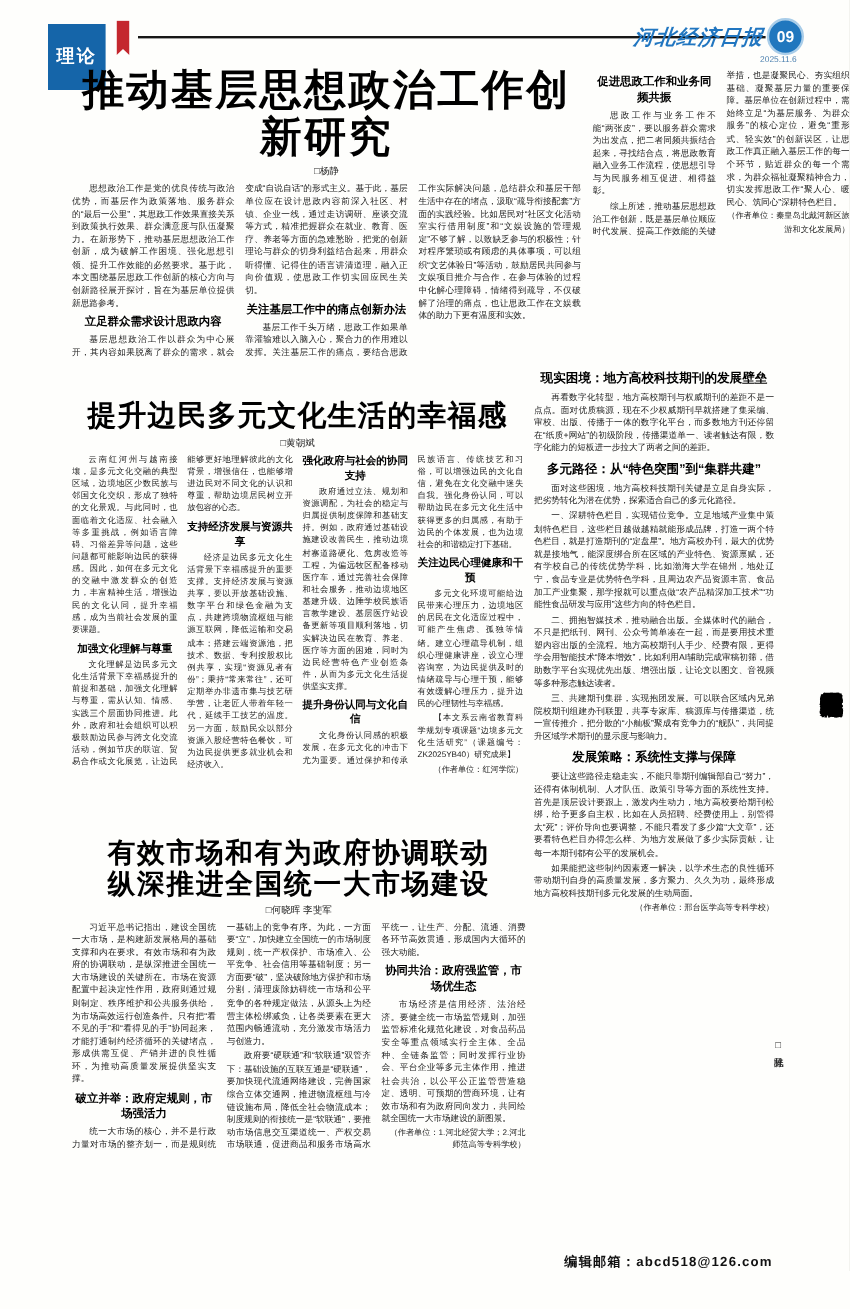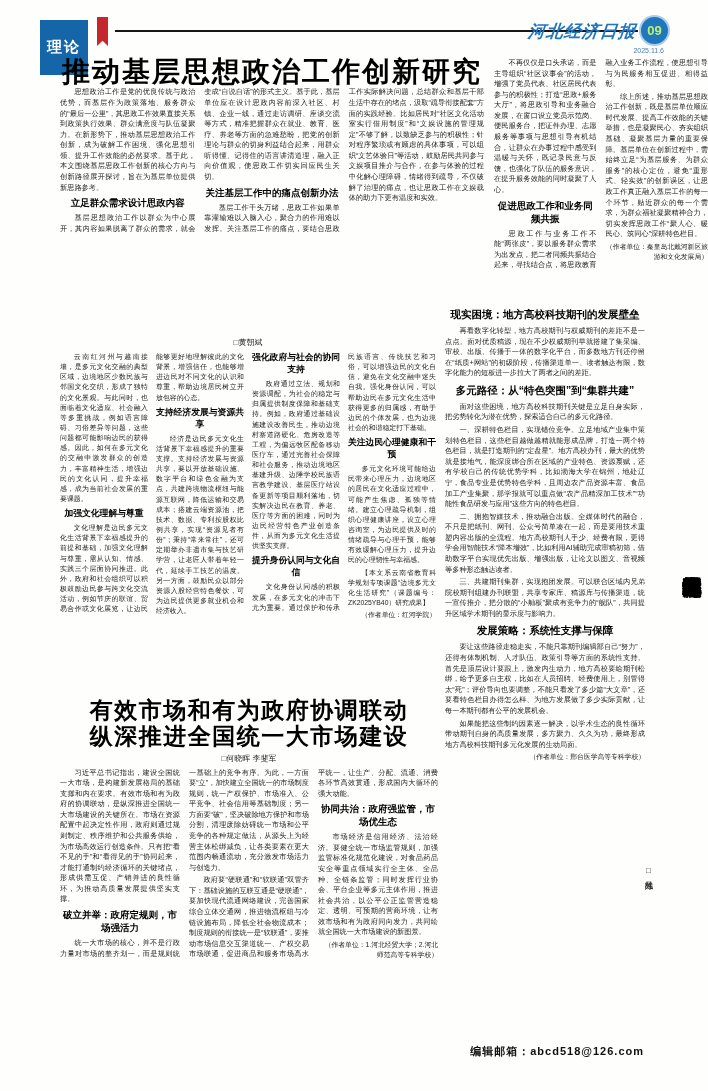--- a/index.html
+++ b/index.html
@@ -7,37 +7,37 @@
         font-family:"Liberation Sans","DejaVu Sans",sans-serif;color:#1a1a1a;}
   
   #hdr-section{position:absolute;left:40px;top:20px;background:#1565a9;color:#fff;
         font-size:15px;font-weight:900;padding:18px 7px;letter-spacing:2px;}
   #hdr-ribbon{position:absolute;left:97px;top:17px;width:11px;height:29px;background:#c4272e;
         clip-path:polygon(0 0,100% 0,100% 100%,50% 82%,0 100%);}
   #hdr-rule{position:absolute;left:115px;top:30px;width:523px;height:2px;background:#171717;}
   #hdr-masthead{position:absolute;right:72px;top:20px;color:#2176c0;font-size:17px;font-weight:900;
         font-style:italic;letter-spacing:1px;transform:skewX(-6deg);}
   #hdr-pagenum{position:absolute;right:38px;top:15px;width:27px;height:27px;border-radius:50%;
-        background:#2077be;border:2px solid #a9cde9;color:#bef264;font-size:13px;font-weight:900;
+        background:#2077be;border:2px solid #a9cde9;color:#ffffff;font-size:13px;font-weight:900;
         display:flex;align-items:center;justify-content:center;}
   #hdr-date{position:absolute;right:44px;top:47px;font-size:7px;color:#4a7fae;}
   
   .atitle{font-weight:900;text-align:center;color:#000;line-height:1.12;
           font-family:"Liberation Sans","DejaVu Sans",sans-serif;}
   .byline{text-align:center;font-size:8px;color:#222;margin:3px 0 4px;}
   .flow{overflow:hidden;text-align:justify;}
   .flow p,.flow h4{margin:0 0 2px;}
   .fp{font-size:7.2px;line-height:1.47;text-indent:2em;color:#222;}
   .fh{font-size:9.5px;font-weight:900;text-align:center;margin:4px 0 3px !important;color:#000;}
   .fs{font-size:10.5px;font-weight:900;text-align:center;margin:5px 0 4px !important;color:#000;}
   .fa{font-size:6.8px;text-align:right;line-height:1.5;color:#222;}
   .ft{font-size:6.8px;line-height:1.5;color:#222;text-indent:2em;}
   
   #a1{position:absolute;left:60px;top:56px;width:648px;height:276px;}
-  #a1-title{width:424px;font-size:28px;letter-spacing:2px;}
+  #a1-title{width:424px;font-size:35px;letter-spacing:2px;}
   #a1-left-flow{width:424px;height:212px;column-count:3;column-gap:9px;}
   #a1-right{position:absolute;left:434px;top:2px;width:214px;height:268px;}
   #a1-right-flow{width:214px;height:268px;column-count:2;column-gap:9px;}
   #a2{position:absolute;left:60px;top:334px;width:376px;height:358px;}
   #a2-title{font-size:24px;letter-spacing:1px;}
   #a2-flow{width:376px;height:302px;column-count:4;column-gap:8px;}
   #a2-flow .fp{font-size:6.9px;}
   #a2-flow .fh{font-size:8.8px;}
   #ra{position:absolute;left:445px;top:303px;width:200px;height:742px;}
   #ra-flow{width:200px;height:742px;column-count:1;}
@@ -59,39 +59,40 @@
 
   <div id="hdr-section">理论</div>
   <div id="hdr-ribbon"></div>
   <div id="hdr-rule"></div>
   <div id="hdr-masthead">河北经济日报</div>
   <div id="hdr-pagenum">09</div>
   <div id="hdr-date">2025.11.6</div>
 
   <div id="a1">
     <div id="a1-title" class="atitle">推动基层思想政治工作创新研究</div>
+    <div class="byline" style="width:424px;">□杨静</div>
     <div id="a1-left-flow" class="flow">
         <p class="fp">思想政治工作是党的优良传统与政治优势，而基层作为政策落地、服务群众的“最后一公里”，其思政工作效果直接关系到政策执行效果、群众满意度与队伍凝聚力。在新形势下，推动基层思想政治工作创新，成为破解工作困境、强化思想引领、提升工作效能的必然要求。基于此，本文围绕基层思政工作创新的核心方向与创新路径展开探讨，旨在为基层单位提供新思路参考。</p>
         <h4 class="fh">立足群众需求设计思政内容</h4>
         <p class="fp">基层思想政治工作以群众为中心展开，其内容如果脱离了群众的需求，就会变成“自说自话”的形式主义。基于此，基层单位应在设计思政内容前深入社区、村镇、企业一线，通过走访调研、座谈交流等方式，精准把握群众在就业、教育、医疗、养老等方面的急难愁盼，把党的创新理论与群众的切身利益结合起来，用群众听得懂、记得住的语言讲清道理，融入正向价值观，使思政工作切实回应民生关切。</p>
         <h4 class="fh">关注基层工作中的痛点创新办法</h4>
         <p class="fp">基层工作千头万绪，思政工作如果单靠灌输难以入脑入心，聚合力的作用难以发挥。关注基层工作的痛点，要结合思政工作实际解决问题，总结群众和基层干部生活中存在的堵点，汲取“疏导衔接配套”方面的实践经验。比如居民对“社区文化活动室实行借用制度”和“文娱设施的管理规定”不够了解，以致缺乏参与的积极性；针对程序繁琐或有顾虑的具体事项，可以组织“文艺体验日”等活动，鼓励居民共同参与文娱项目推介与合作，在参与体验的过程中化解心理障碍，情绪得到疏导，不仅破解了治理的痛点，也让思政工作在文娱载体的助力下更有温度和实效。</p>
       </div>
     <div id="a1-right">
       <div id="a1-right-flow" class="flow">
-          <p class="fp">不再仅仅是口头承诺，而是主导组织“社区议事会”的活动，增强了党员代表、社区居民代表参与的积极性；打造“思政+服务大厅”，将思政引导和业务融合发展，在窗口设立党员示范岗、便民服务台，把证件办理、志愿服务等事项与思想引导有机结合，让群众在办事过程中感受到温暖与关怀，既记录民意与反馈，也强化了队伍的服务意识，在提升服务效能的同时凝聚了人心。</p>
           <h4 class="fh">促进思政工作和业务同频共振</h4>
           <p class="fp">思政工作与业务工作不能“两张皮”，要以服务群众需求为出发点，把二者同频共振结合起来，寻找结合点，将思政教育融入业务工作流程，使思想引导与为民服务相互促进、相得益彰。</p>
           <p class="fp">综上所述，推动基层思想政治工作创新，既是基层单位顺应时代发展、提高工作效能的关键举措，也是凝聚民心、夯实组织基础、凝聚基层力量的重要保障。基层单位在创新过程中，需始终立足“为基层服务、为群众服务”的核心定位，避免“重形式、轻实效”的创新误区，让思政工作真正融入基层工作的每一个环节，贴近群众的每一个需求，为群众福祉凝聚精神合力，切实发挥思政工作“聚人心、暖民心、筑同心”深耕特色栏目。</p>
           <p class="fa">（作者单位：秦皇岛北戴河新区旅游和文化发展局）</p>
         </div>
     </div>
   </div>
 
   <div id="a2">
+    <div id="a2-title" class="atitle">提升边民多元文化生活的幸福感</div>
     <div class="byline">□黄朝斌</div>
     <div id="a2-flow" class="flow">
         <p class="fp">云南红河州与越南接壤，是多元文化交融的典型区域，边境地区少数民族与邻国文化交织，形成了独特的文化景观。与此同时，也面临着文化适应、社会融入等多重挑战，例如语言障碍、习俗差异等问题，这些问题都可能影响边民的获得感。因此，如何在多元文化的交融中激发群众的创造力，丰富精神生活，增强边民的文化认同，提升幸福感，成为当前社会发展的重要课题。</p>
         <h4 class="fh">加强文化理解与尊重</h4>
         <p class="fp">文化理解是边民多元文化生活背景下幸福感提升的前提和基础，加强文化理解与尊重，需从认知、情感、实践三个层面协同推进。此外，政府和社会组织可以积极鼓励边民参与跨文化交流活动，例如节庆的联谊、贸易合作或文化展览，让边民能够更好地理解彼此的文化背景，增强信任，也能够增进边民对不同文化的认识和尊重，帮助边境居民树立开放包容的心态。</p>
         <h4 class="fh">支持经济发展与资源共享</h4>
         <p class="fp">经济是边民多元文化生活背景下幸福感提升的重要支撑。支持经济发展与资源共享，要以开放基础设施、数字平台和绿色金融为支点，共建跨境物流枢纽与能源互联网，降低运输和交易成本；搭建云端资源池，把技术、数据、专利按股权比例共享，实现“资源见者有份”；秉持“常来常往”，还可定期举办非遗市集与技艺研学营，让老匠人带着年轻一代，延续手工技艺的温度。另一方面，鼓励民众以部分资源入股经营特色餐饮，可为边民提供更多就业机会和经济收入。</p>
         <h4 class="fh">强化政府与社会的协同支持</h4>
         <p class="fp">政府通过立法、规划和资源调配，为社会的稳定与归属提供制度保障和基础支持。例如，政府通过基础设施建设改善民生，推动边境村寨道路硬化、危房改造等工程，为偏远牧区配备移动医疗车，通过完善社会保障和社会服务，推动边境地区基建升级、边陲学校民族语言教学建设、基层医疗站设备更新等项目顺利落地，切实解决边民在教育、养老、医疗等方面的困难，同时为边民经营特色产业创造条件，从而为多元文化生活提供坚实支撑。</p>
         <h4 class="fh">提升身份认同与文化自信</h4>

